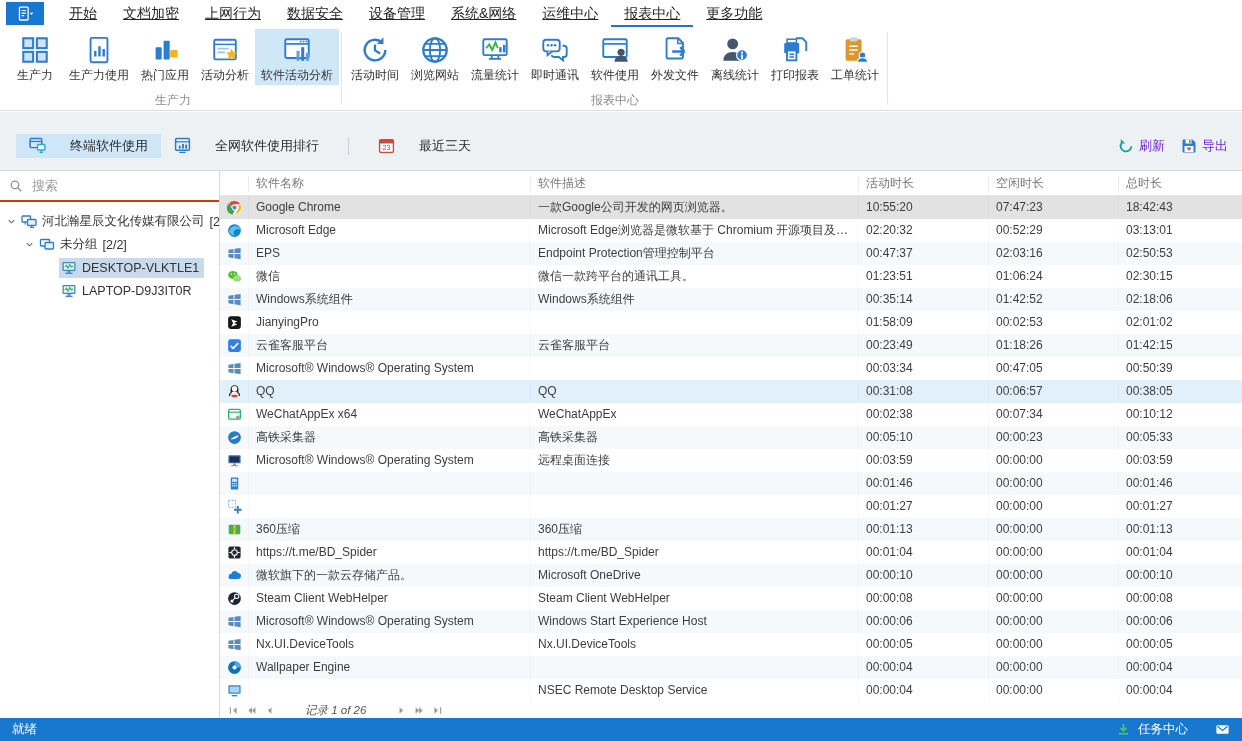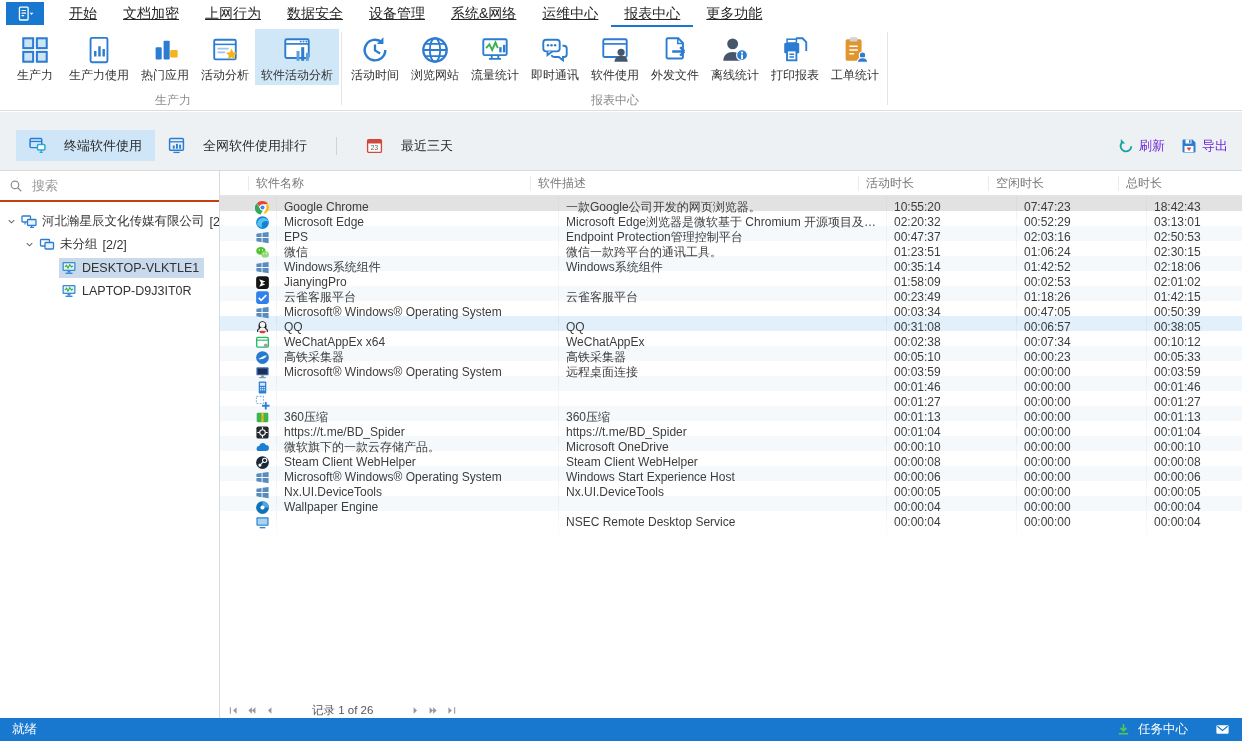--- a/index.html
+++ b/index.html
@@ -26,21 +26,21 @@
   .rbuttons{display:flex;flex:1;align-items:flex-start;padding-top:2px;}
   .rlabel{height:16px;text-align:center;font-size:12px;color:#8a8a8a;line-height:13px;}
   .rbtn{min-width:44px;padding:6px 6px 3px;display:flex;flex-direction:column;align-items:center;gap:4px;font-size:12px;color:#333;}
   .rbtn.selected{background:#d0e7f8;}
   .rbtn .icon{width:30px;height:30px;}
   .rbtn-label{line-height:13px;white-space:nowrap;}
 
   
   .content{position:absolute;top:112px;left:0;right:0;bottom:23px;background:#eef1f4;}
   .toolbar{position:absolute;top:18px;left:16px;right:14px;height:31px;display:flex;align-items:center;}
-  .tab,.quick{display:flex;align-items:center;gap:18px;height:31px;padding:0 13px;font-size:13px;color:#2b2b2b;}
+  .tab,.quick{display:flex;align-items:center;gap:24px;height:24px;padding:0 13px;font-size:13px;color:#2b2b2b;}
   .tab.selected{background:#cfe6f8;}
   .tab .icon,.quick .icon{width:17px;height:17px;}
   .tsep{width:1px;height:18px;background:#cfd3d7;margin:0 16px;}
   .actions{margin-left:auto;display:flex;align-items:center;gap:16px;}
   .action{display:flex;align-items:center;gap:5px;font-size:13px;color:#6d28d9;}
   .action .icon{width:16px;height:16px;}
 
   
   .panels{position:absolute;top:58px;left:0;right:0;bottom:0;display:flex;border-top:1px solid #d7dbdf;background:#fff;}
   .sidebar{width:220px;flex:0 0 220px;border-right:1px solid #d7dbdf;display:flex;flex-direction:column;box-sizing:border-box;}
@@ -57,30 +57,30 @@
   .tcount{color:#333;}
 
   
   .tablewrap{flex:1;display:flex;flex-direction:column;background:#fff;min-width:0;}
   .thead,.trow{display:grid;grid-template-columns:28px 282px 328px 130px 130px 1fr;align-items:center;}
   .thead{height:24px;border-bottom:1px solid #e3e6e9;color:#7a7a7a;font-size:12px;flex:0 0 24px;font-family:Liberation Serif, serif;}
   .thead .cell{border-left:1px solid #e9ebee;height:15px;line-height:15px;}
   .thead .c0{border-left:none;}
   .cell{padding:0 7px;white-space:nowrap;overflow:hidden;text-overflow:ellipsis;box-sizing:border-box;}
   .tbody{flex:1;overflow:hidden;}
-  .trow{height:15px;font-size:12px;color:#3d3d3d;padding-left:28px;}
+  .trow{height:23px;font-size:12px;color:#3d3d3d;}
   .trow:nth-child(odd){background:#f5f9fc;}
   .trow.selected{background:#e2e2e2;}
   .trow.highlight{background:#e2f0fb;}
   .trow .c2,.trow .c3,.trow .c4,.trow .c5,.trow .c1{border-left:1px solid rgba(0,0,0,0.025);height:23px;line-height:23px;}
   .icon-cell{display:flex;justify-content:center;padding:0;}
   .ricon{width:15px;height:15px;display:inline-block;}
   .pagination{height:16px;flex:0 0 16px;display:flex;align-items:center;padding-left:8px;font-size:11.5px;color:#555;gap:7px;}
   .pgbtn{width:11px;height:11px;display:inline-block;}
-  .pg-label{margin:0 30px;}
+  .pg-label{margin:0 23px;font-style:italic;}
 
   
   .statusbar{position:absolute;left:0;right:0;bottom:0;height:23px;background:#1878d0;color:#fff;display:flex;align-items:center;font-size:12.5px;padding:0 12px;box-sizing:border-box;}
   .status-right{margin-left:auto;display:flex;align-items:center;gap:7px;}
   .sicon{width:15px;height:15px;display:inline-block;}
   .sicon.mail{margin-left:20px;}
 </style>
 </head>
 <body>
 

